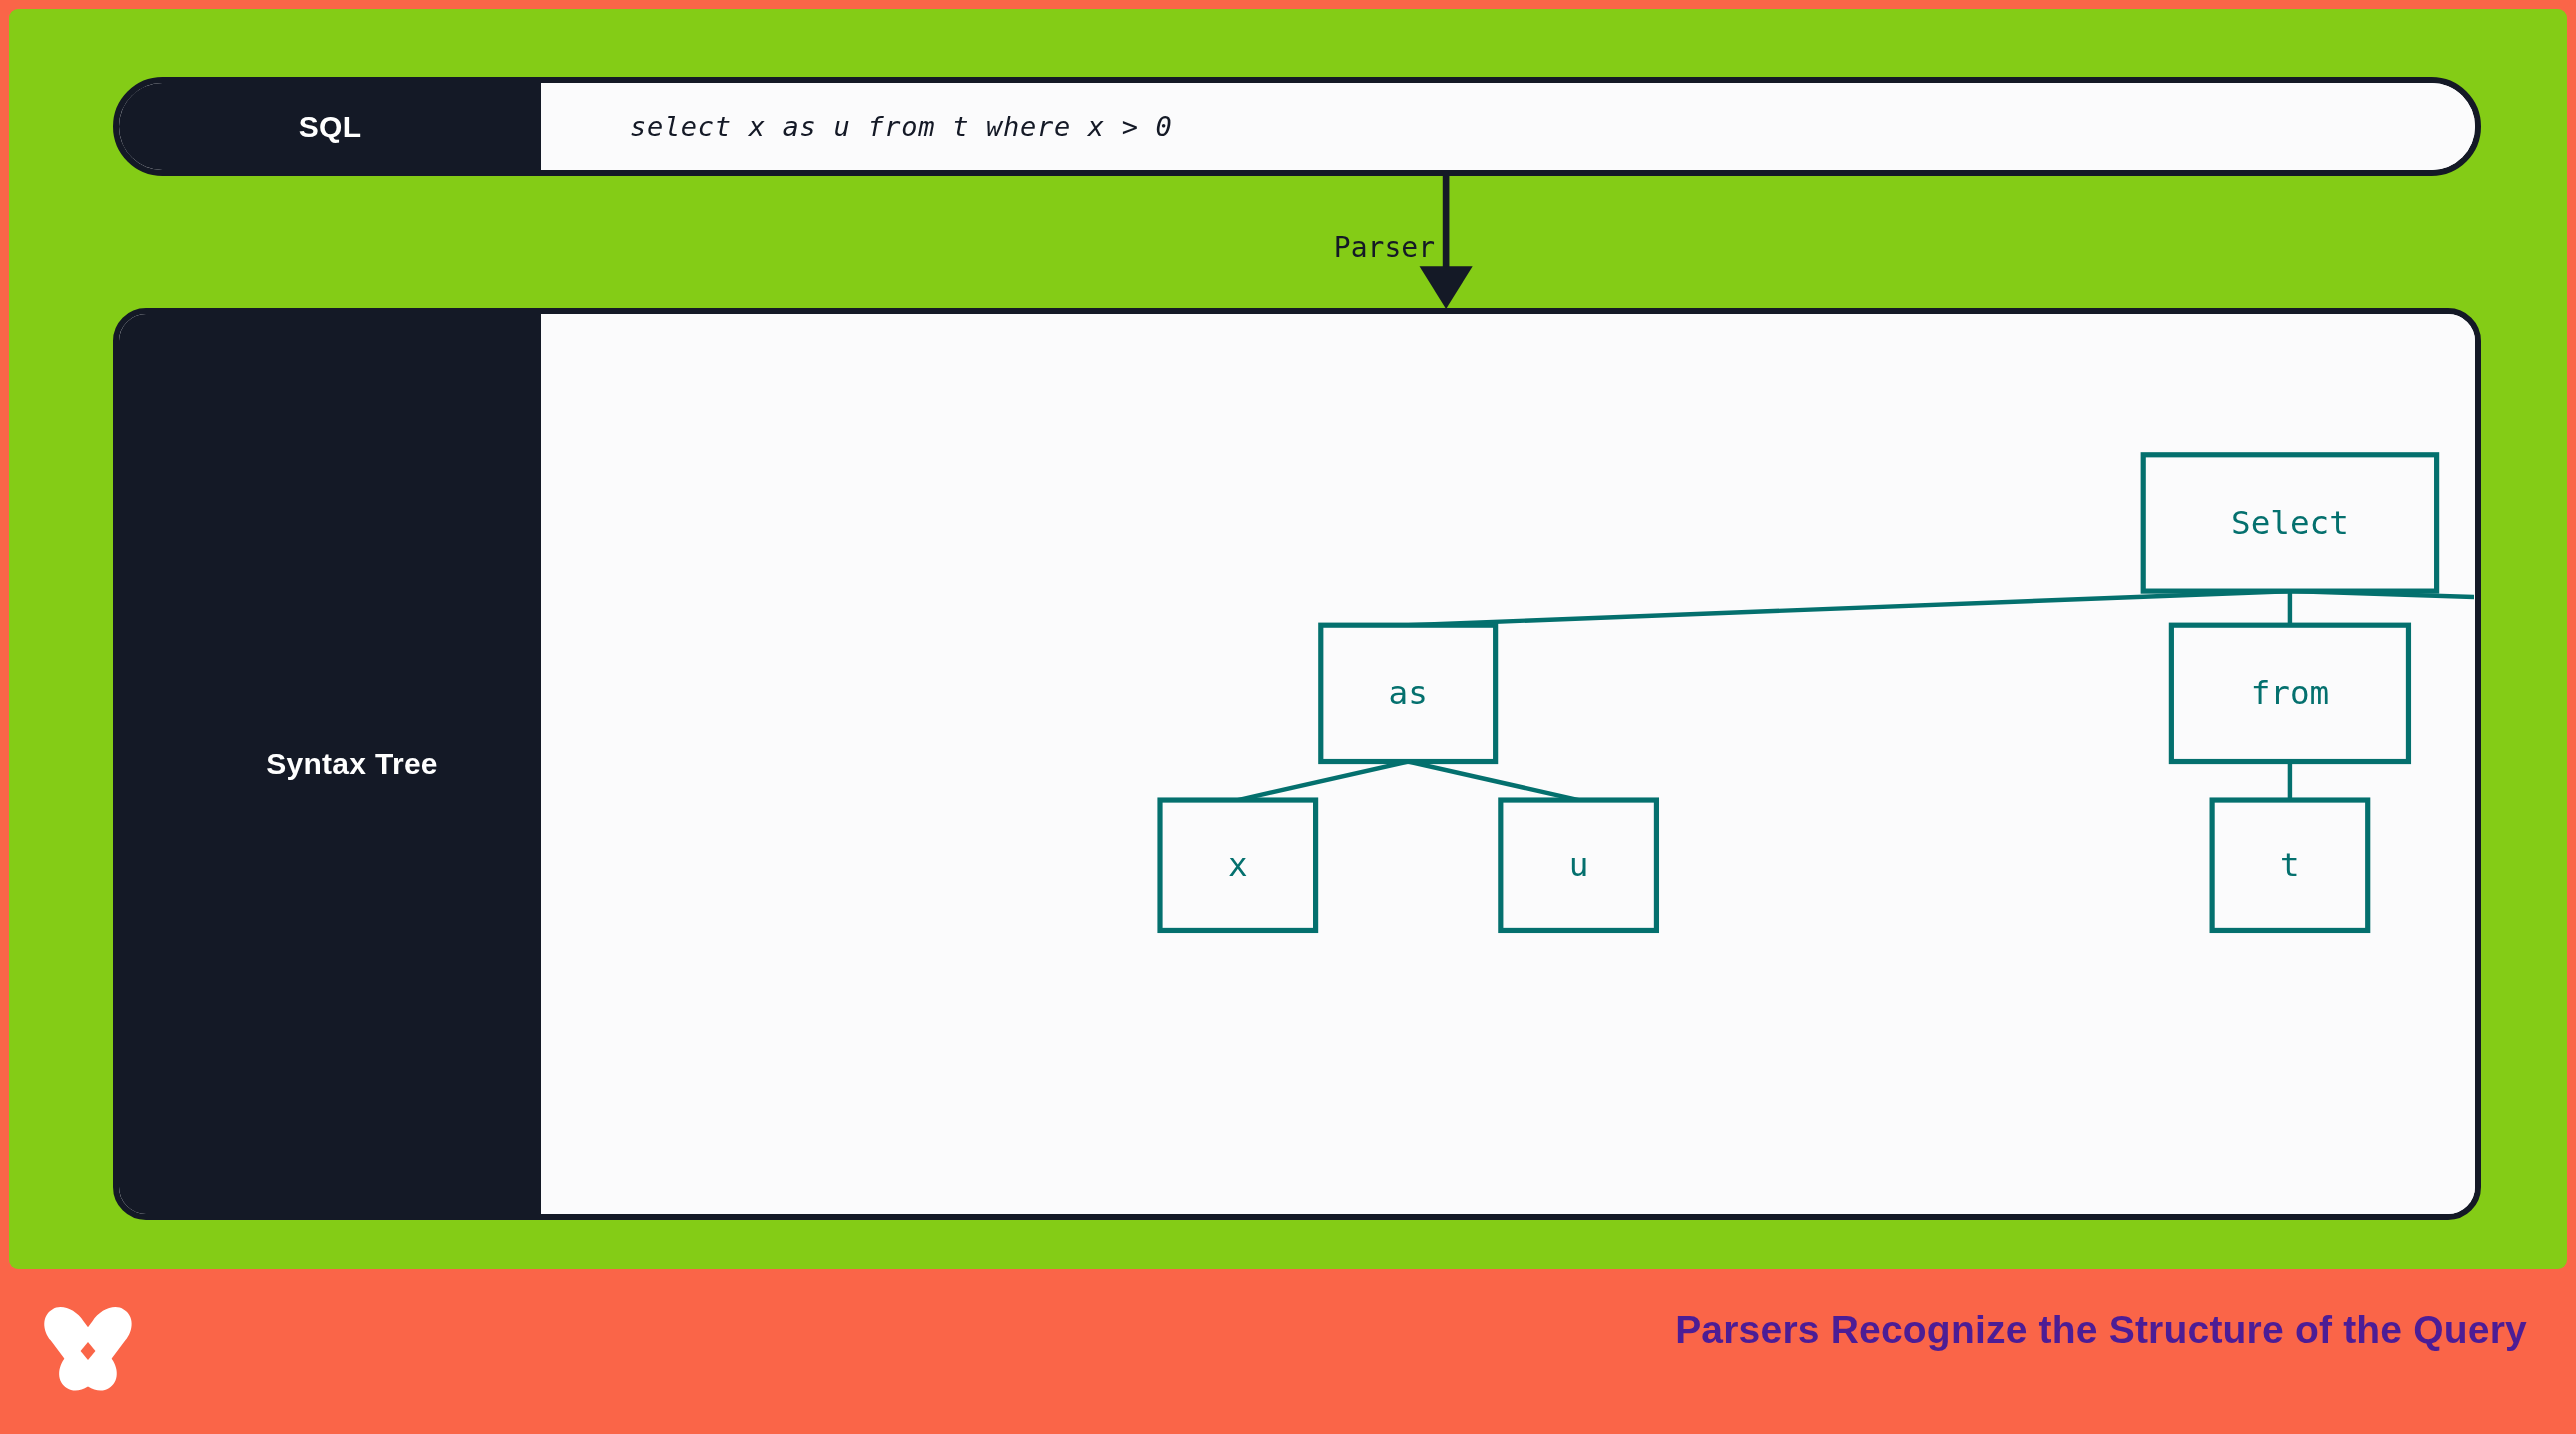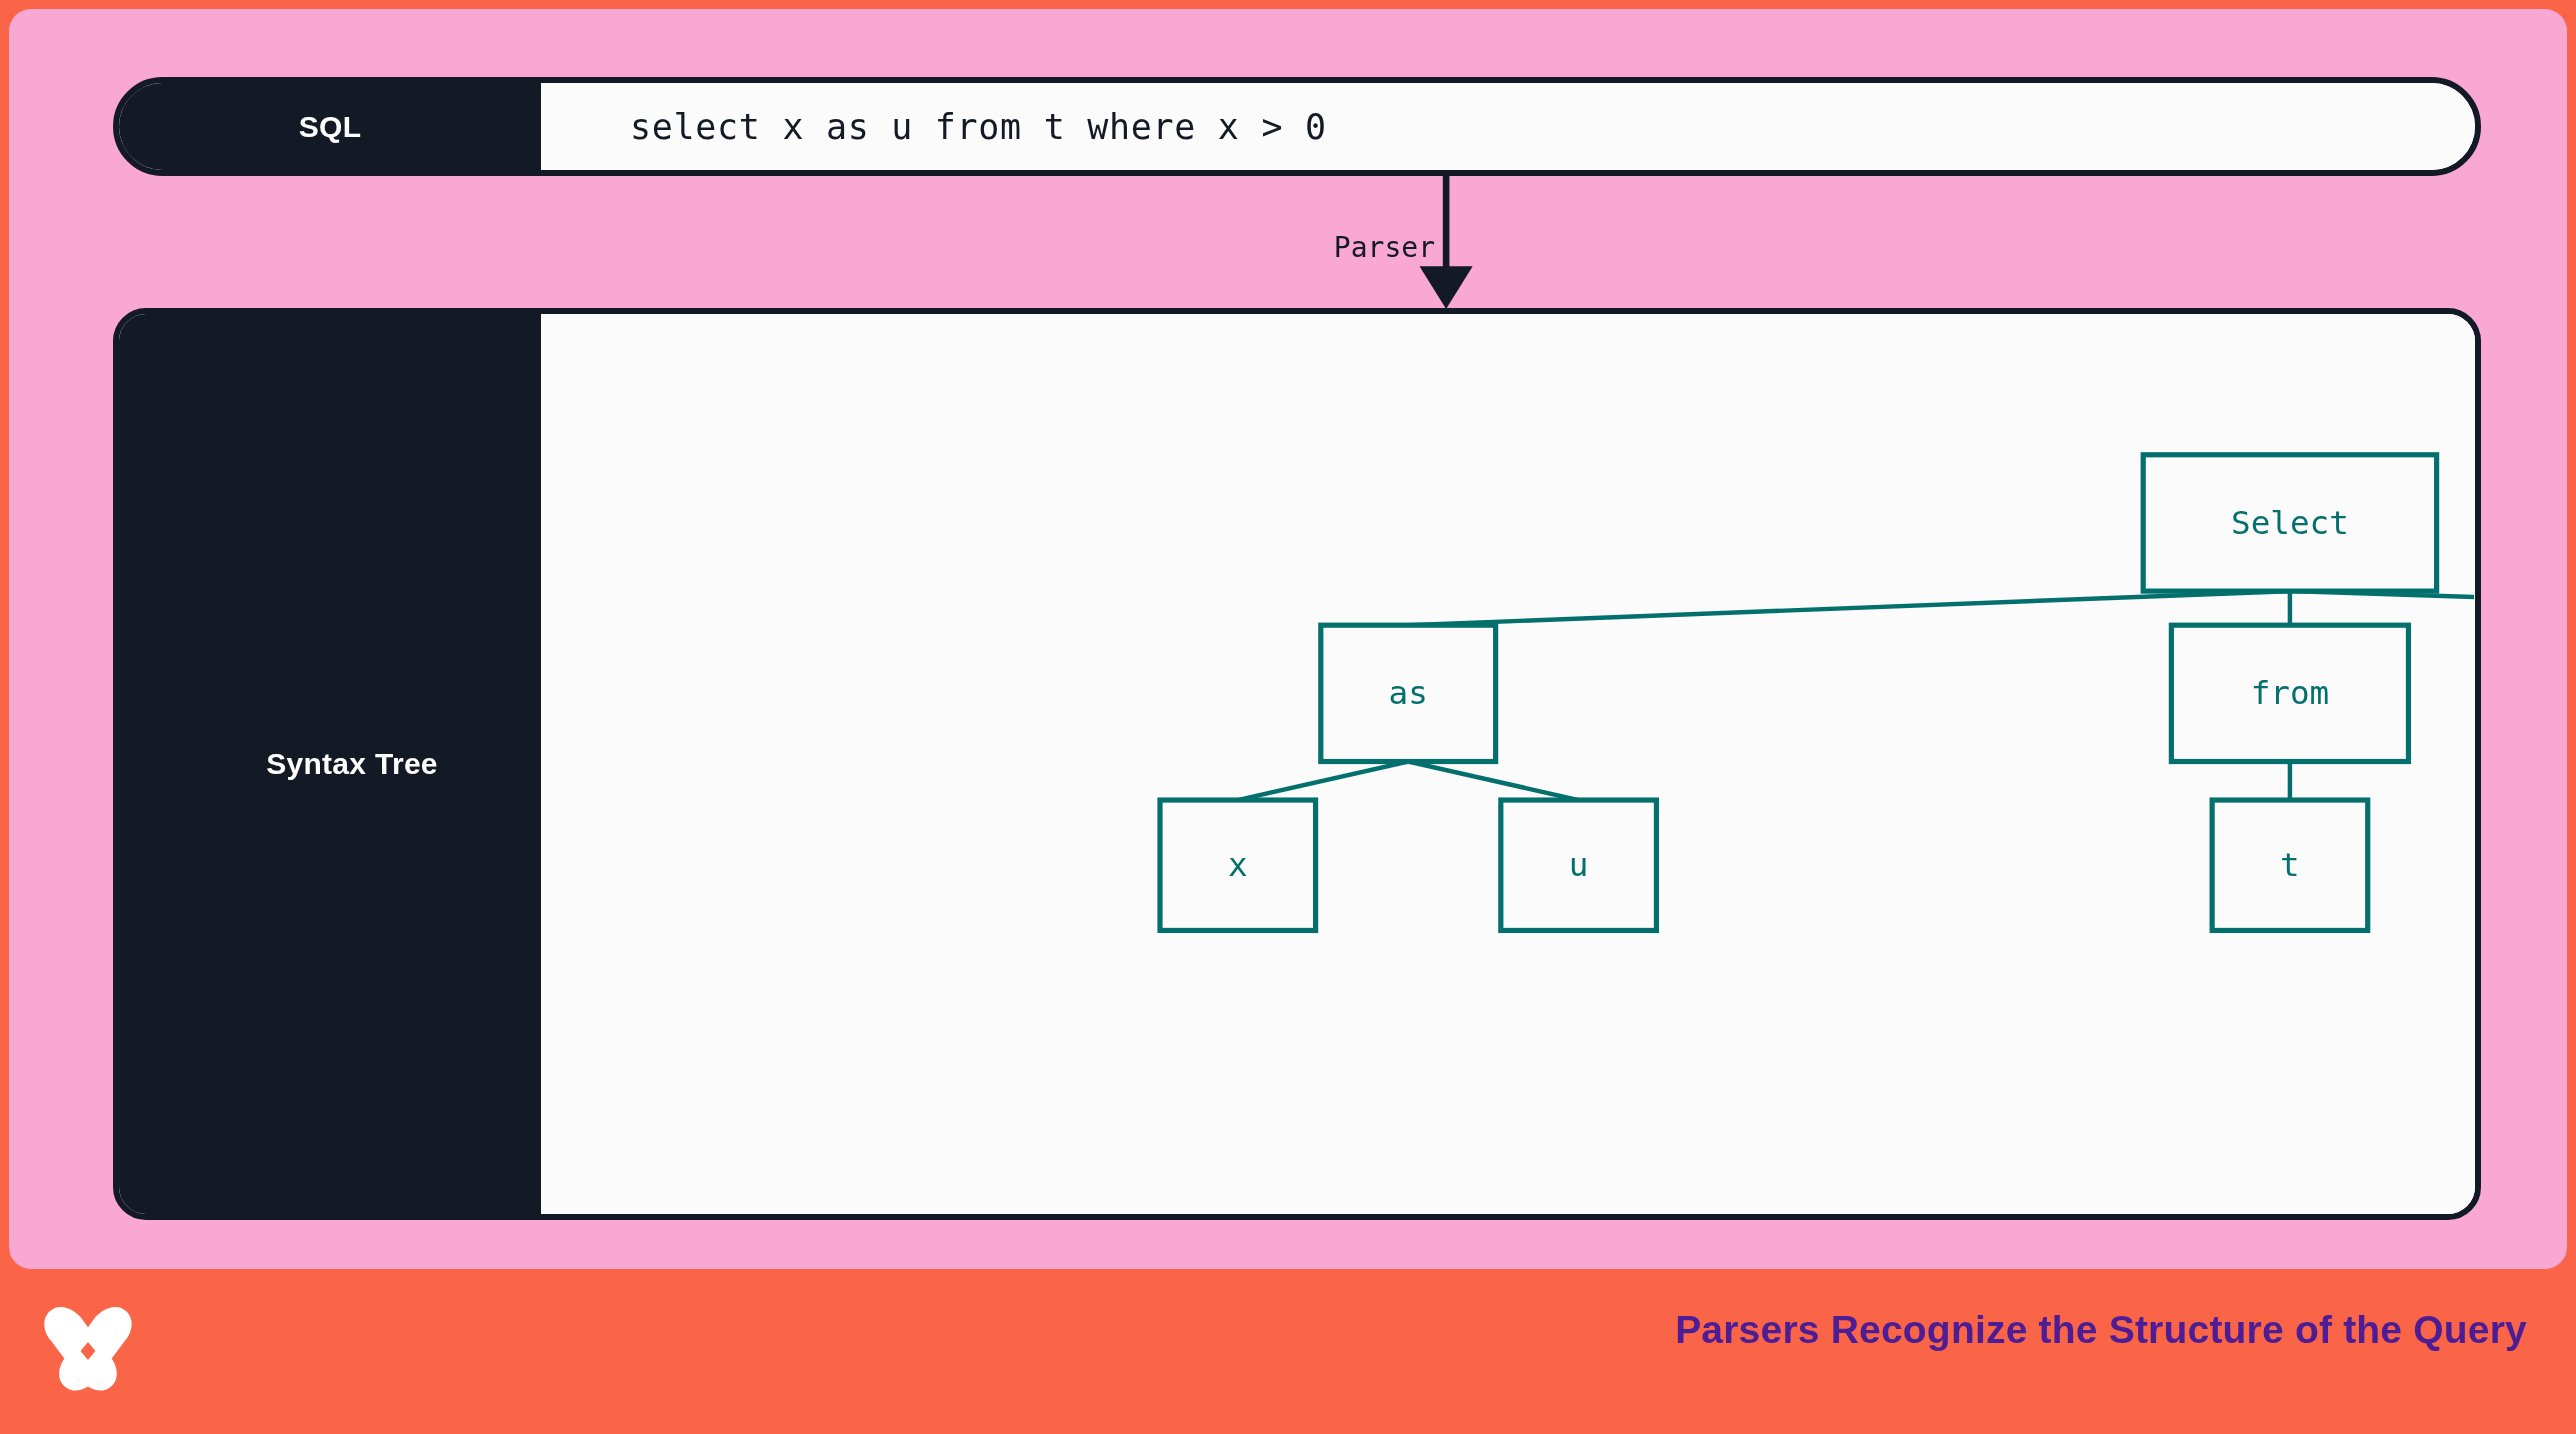--- a/index.html
+++ b/index.html
@@ -21,22 +21,22 @@
     inset: 0;
     background: #fa6548;
   }
 
   #card {
     position: absolute;
     left: 9px;
     top: 9px;
     width: 2558px;
     height: 1260px;
-    background: #f9a8d4;
-    border-radius: 22px;
+    background: #84cc16;
+    border-radius: 9px;
     box-sizing: border-box;
   }
 
   
   #sql-bar {
     position: absolute;
     left: 104px;
     top: 68px;
     width: 2368px;
     height: 99px;
@@ -66,24 +66,25 @@
   #sql-value-panel {
     flex: 1 1 auto;
     background: #fbfbfc;
     display: flex;
     align-items: center;
     padding-left: 89px;
     box-sizing: border-box;
   }
   #sql-value-text {
     color: #141926;
-    font-size: 35px;
+    font-size: 27px;
     font-family: "DejaVu Sans Mono", "Liberation Mono", monospace;
     letter-spacing: 0.7px;
     white-space: pre;
+    font-style: italic;
   }
 
   
   #parser-arrow {
     position: absolute;
     left: 1289px;
     top: 167px;
     width: 311px;
     height: 133px;
   }

